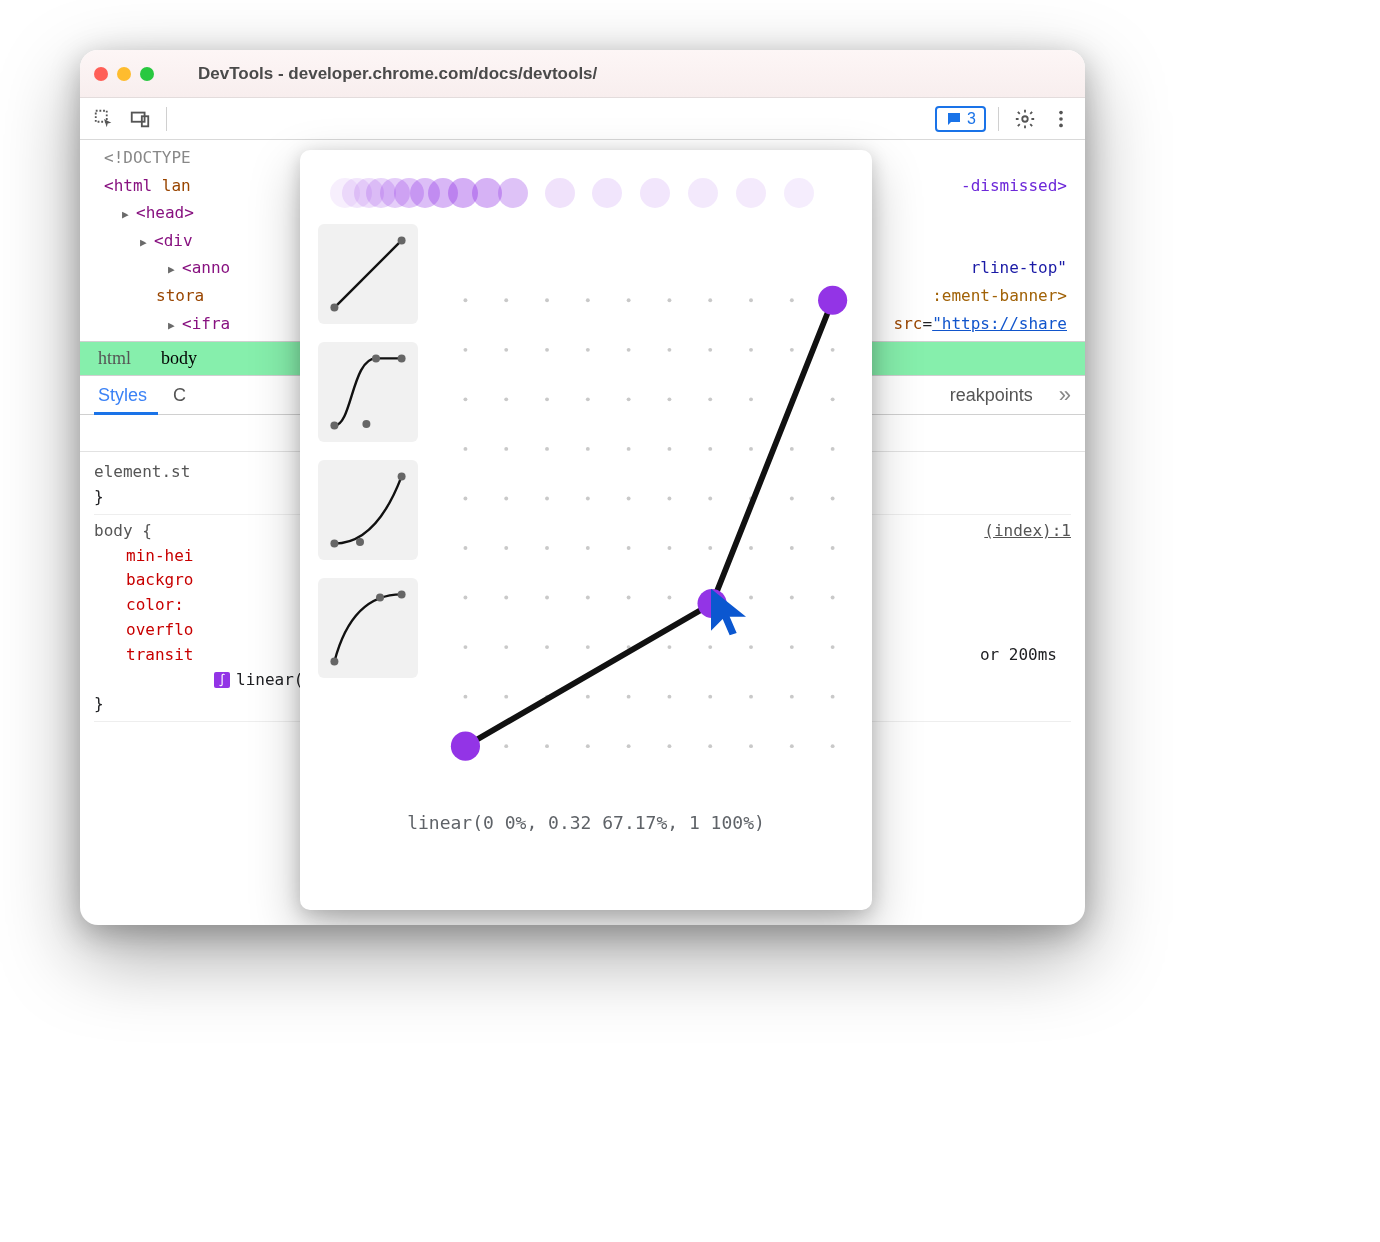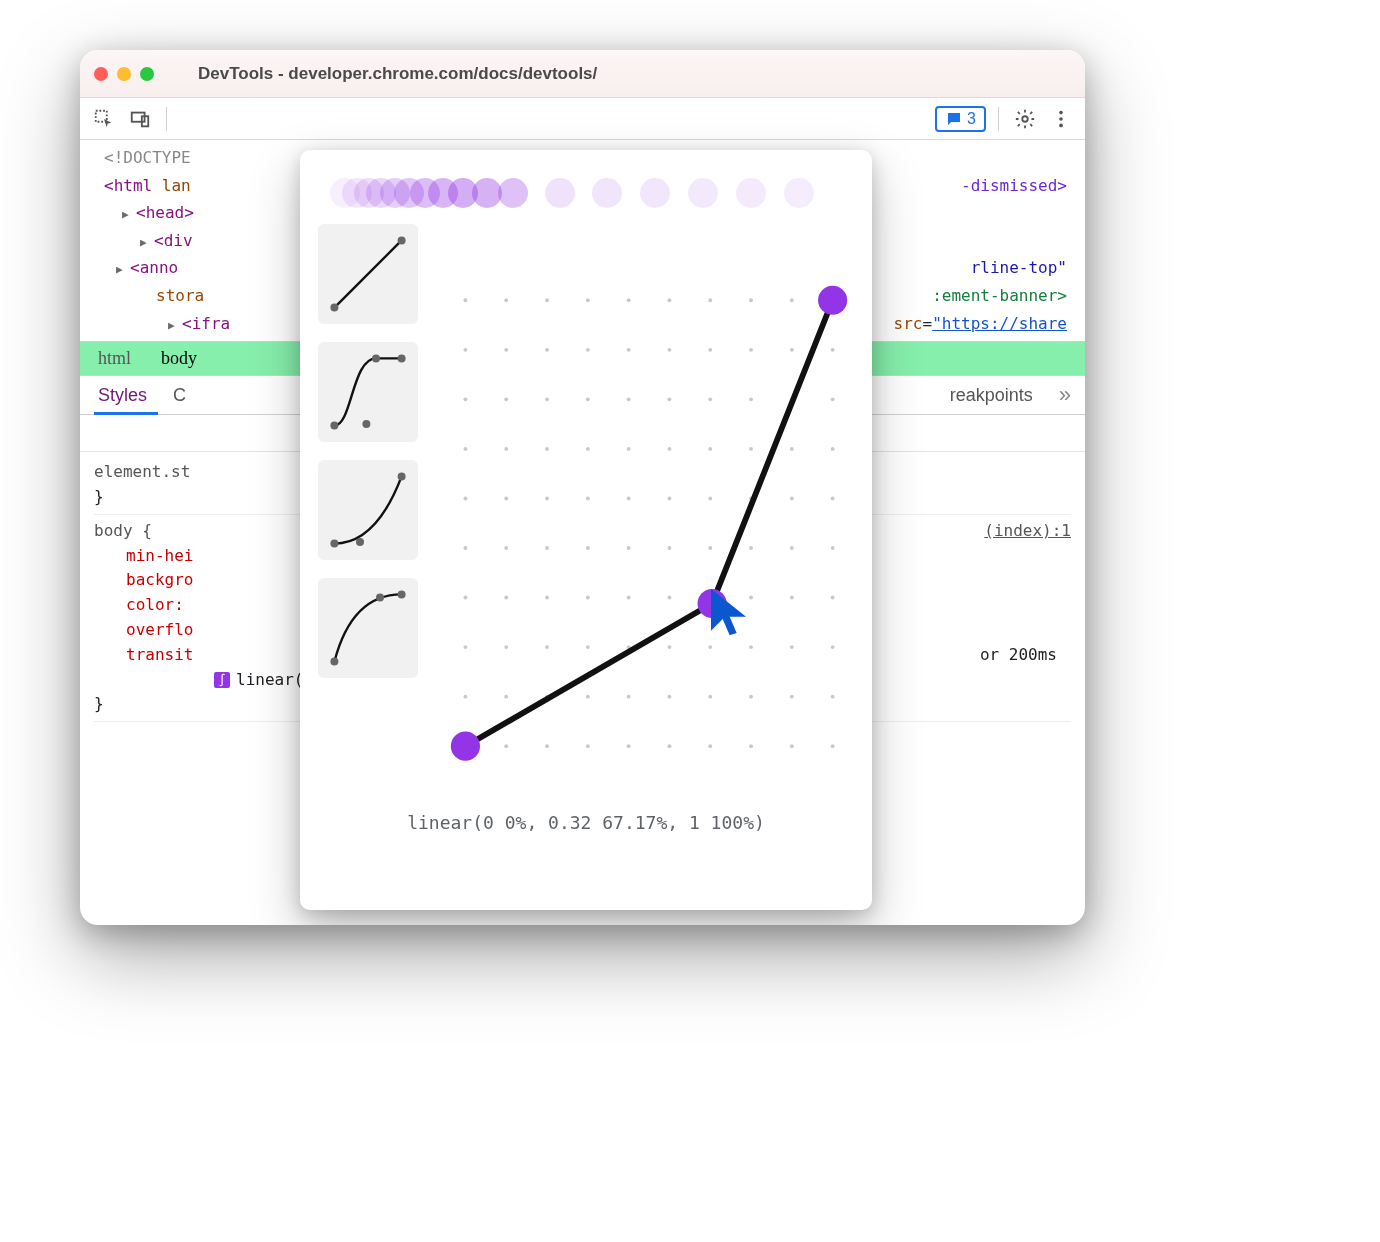--- a/index.html
+++ b/index.html
@@ -64,40 +64,40 @@
     line-height: 1.6;
   }
   .el-row { white-space:nowrap; padding:1px 0 1px 24px; }
   .el-row.sel { background:#e8e8e8; }
   .el-dots { color:#888; letter-spacing:2px; }
   .disclose { color:#6a6a6a; font-size:11px; display:inline-block; width:14px; }
   .tag { color:#881280; }
   .attr-name { color:#994500; }
   .attr-val { color:#1a1aa6; }
   .text-brown { color:#6d28d9; }
-  .partial-right { color:#15803d; }
+  .partial-right { color:#a16207; }
   .link { color:#1155cc; text-decoration: underline; }
   
   .breadcrumb {
     border-top: 1px solid #d0d0d0;
     border-bottom: 1px solid #d0d0d0;
     display:flex; gap:30px; padding:6px 18px;
     font-family: Liberation Serif, serif; font-size:18px;
     color:#555;
     background:#86efac;
   }
   .breadcrumb .sel { color:#000; font-weight:500; }
   
   .subtabs {
     display:flex; align-items:center; gap:26px;
     padding:6px 18px; border-bottom:1px solid #d0d0d0;
     font-size:18px; color:#555;
     position:relative;
   }
-  .subtabs .active { color:#701a75; font-weight:500; }
+  .subtabs .active { color:#3b82f6; font-weight:500; }
   .subtabs .active::after { content:""; position:absolute; left:14px; bottom:-1px; width:64px; height:3px; background:#1a73e8; }
   .chev2 { color:#888; letter-spacing:-4px; font-size:22px; }
   
   .filterrow {
     display:flex; align-items:center; justify-content:center;
     padding:4px 12px; border-bottom:1px solid #e2e2e2;
     font-size:16px;
   }
   .filter-input {
     border:1px solid #c6c6c6; background:#fafafa;
@@ -212,21 +212,21 @@
     <div class="el-row" style="display:flex; justify-content:space-between;">
       <span><span class="tag">&lt;html</span> <span class="attr-name">lan</span></span>
       <span class="text-brown" style="padding-right:18px;">-dismissed&gt;</span>
     </div>
     <div class="el-row" style="padding-left:42px;">
       <span class="disclose">▶</span><span class="tag">&lt;head&gt;</span>
     </div>
     <div class="el-row" style="padding-left:60px;">
       <span class="disclose">▶</span><span class="tag">&lt;div</span>
     </div>
-    <div class="el-row" style="padding-left:36px; display:flex; justify-content:space-between;">
+    <div class="el-row" style="padding-left:88px; display:flex; justify-content:space-between;">
       <span><span class="disclose">▶</span><span class="tag">&lt;anno</span></span>
       <span style="padding-right:18px;"><span class="attr-val">rline-top"</span></span>
     </div>
     <div class="el-row" style="padding-left:76px; display:flex; justify-content:space-between;">
       <span class="attr-name">stora</span>
       <span style="padding-right:18px;" class="partial-right">:ement-banner&gt;</span>
     </div>
     <div class="el-row" style="padding-left:60px; display:flex; justify-content:space-between;margin-left:28px;">
       <span><span class="disclose">▶</span><span class="tag">&lt;ifra</span></span>
       <span style="padding-right:18px;"><span class="attr-name">src</span>=<span class="link">"https://share</span></span>

